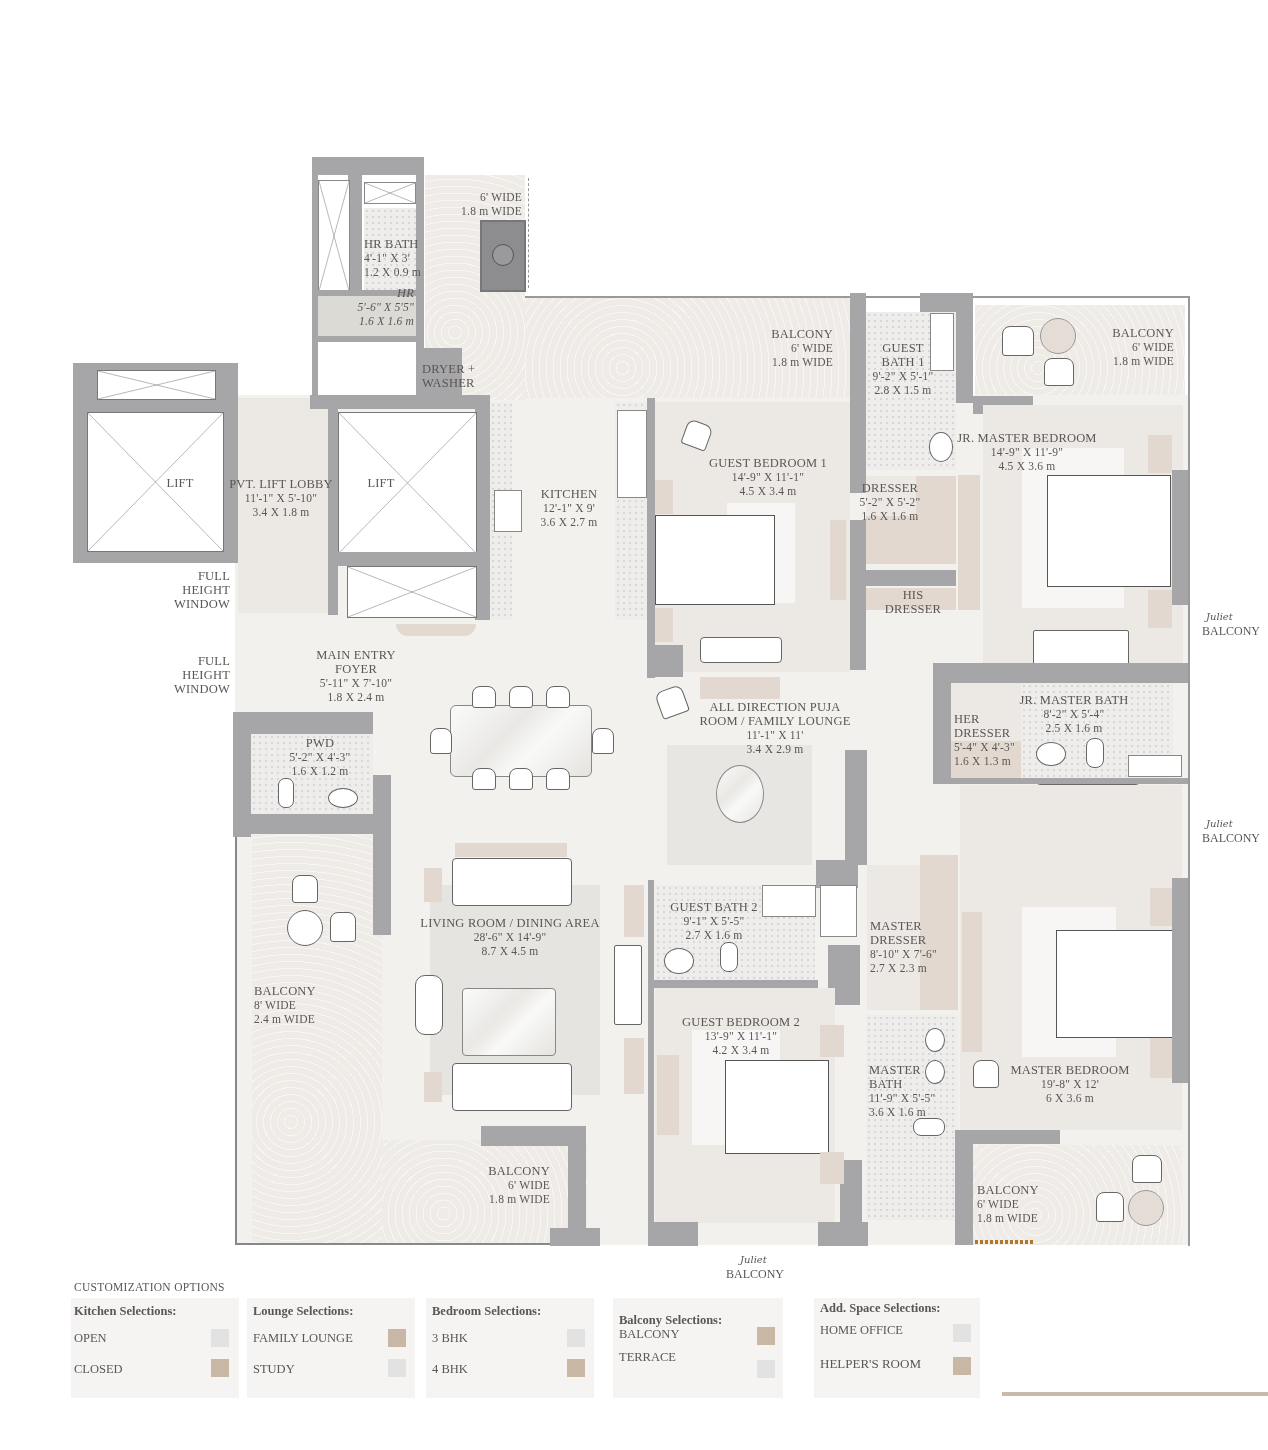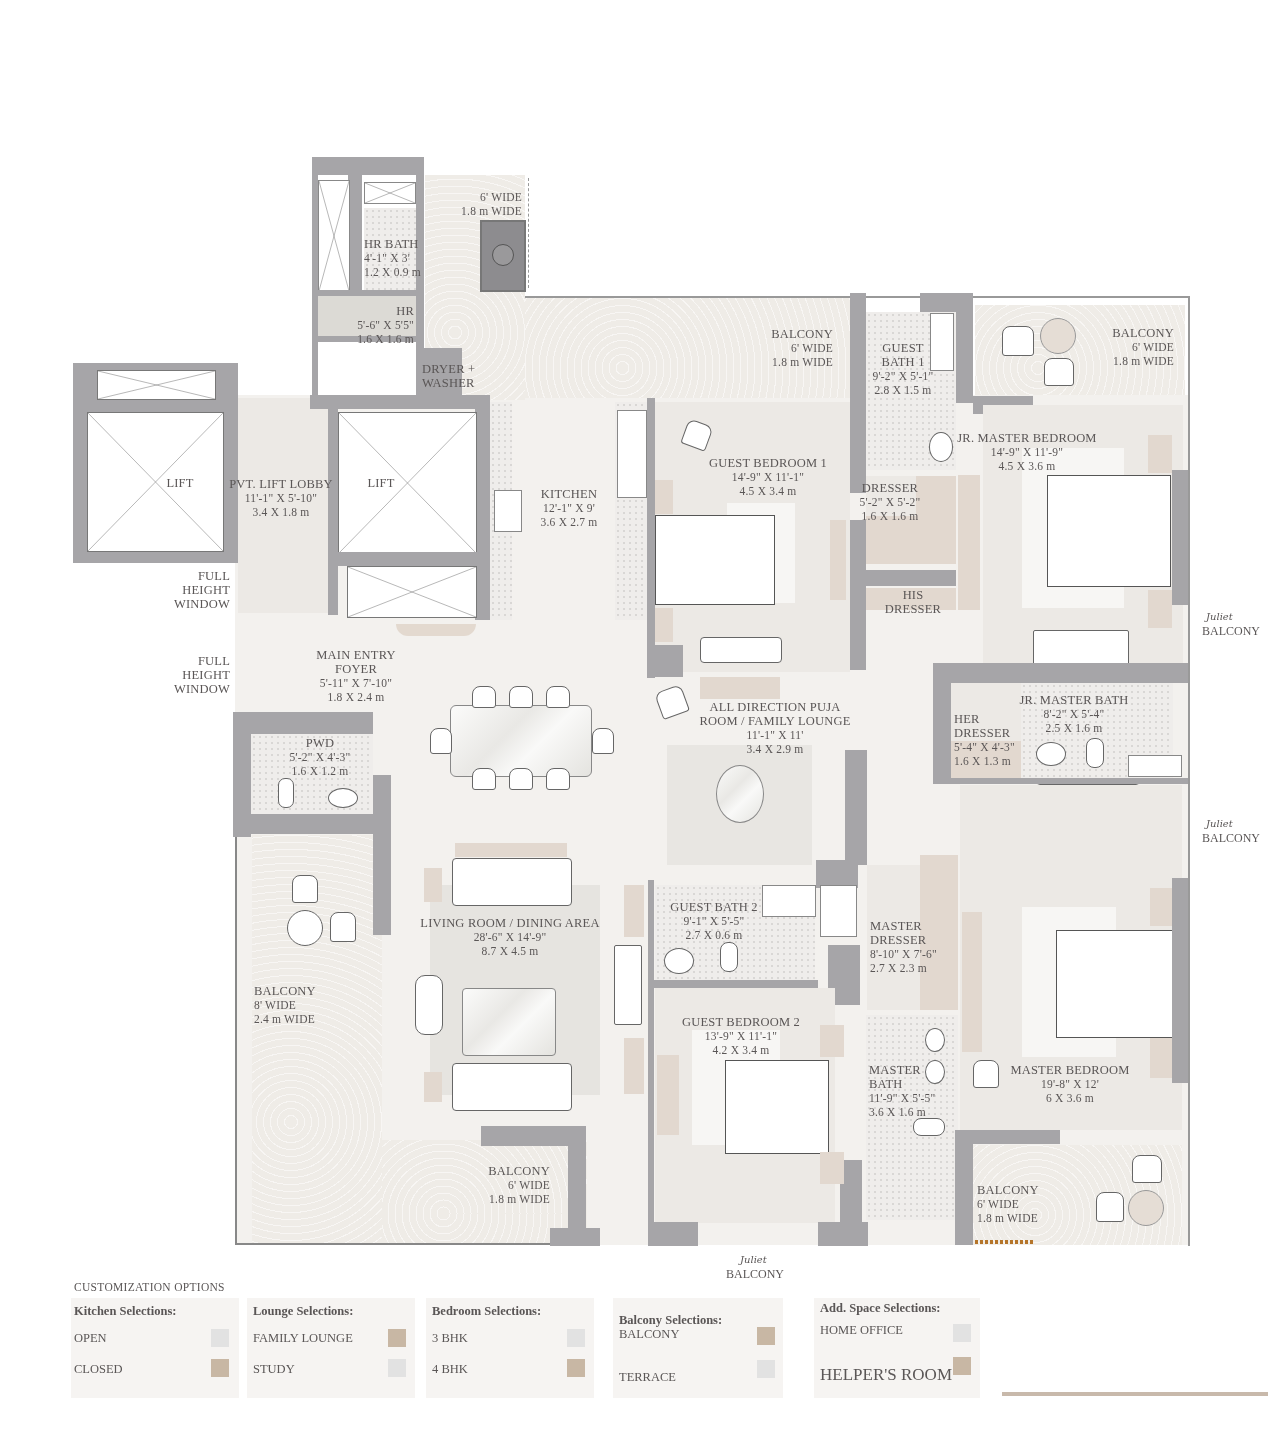--- a/index.html
+++ b/index.html
@@ -256,21 +256,21 @@
 
   <div class="label rlabel" style="left:440px;top:190px;width:82px;">
     <span class="d">6' WIDE</span>
     <span class="d">1.8 m WIDE</span>
   </div>
   <div class="label llabel" style="left:364px;top:237px;">
     <span class="t">HR BATH</span>
     <span class="d">4'-1" X 3'</span>
     <span class="d">1.2 X 0.9 m</span>
   </div>
-  <div class="label rlabel" style="left:350px;top:304px;width:64px;">
+  <div class="label rlabel" style="left:350px;top:286px;width:64px;font-style:italic;">
     <span class="t">HR</span>
     <span class="d">5'-6" X 5'5"</span>
     <span class="d">1.6 X 1.6 m</span>
   </div>
   <div class="label llabel" style="left:422px;top:362px;width:70px;white-space:normal;line-height:14px;">
     <span class="t">DRYER + WASHER</span>
   </div>
   <div class="label" style="left:160px;top:476px;width:40px;">
     <span class="t">LIFT</span>
   </div>
@@ -336,21 +336,21 @@
     <span class="d">2.5 X 1.6 m</span>
   </div>
   <div class="label" style="left:405px;top:916px;width:210px;">
     <span class="t">LIVING ROOM / DINING AREA</span>
     <span class="d">28'-6" X 14'-9"</span>
     <span class="d">8.7 X 4.5 m</span>
   </div>
   <div class="label" style="left:666px;top:900px;width:96px;">
     <span class="t">GUEST BATH 2</span>
     <span class="d">9'-1" X 5'-5"</span>
-    <span class="d">2.7 X 0.6 m</span>
+    <span class="d">2.7 X 1.6 m</span>
   </div>
   <div class="label" style="left:676px;top:1015px;width:130px;">
     <span class="t">GUEST BEDROOM 2</span>
     <span class="d">13'-9" X 11'-1"</span>
     <span class="d">4.2 X 3.4 m</span>
   </div>
   <div class="label llabel" style="left:870px;top:919px;width:70px;">
     <span class="t" style="white-space:normal;width:60px;">MASTER DRESSER</span>
     <span class="d">8'-10" X 7'-6"</span>
     <span class="d">2.7 X 2.3 m</span>
@@ -440,25 +440,25 @@
   <div class="opt" style="top:33px;">3 BHK</div>
   <div class="sw sw-off" style="left:141px;top:31px;"></div>
   <div class="opt" style="top:64px;">4 BHK</div>
   <div class="sw sw-on" style="left:141px;top:61px;"></div>
 </div>
 
 <div class="panel" style="left:613px;top:1298px;width:170px;height:100px;">
   <div class="panel-h" style="top:15px;">Balcony Selections:</div>
   <div class="opt" style="top:29px;">BALCONY</div>
   <div class="sw sw-on" style="left:144px;top:29px;"></div>
-  <div class="opt" style="top:72px;">TERRACE</div>
+  <div class="opt" style="top:52px;">TERRACE</div>
   <div class="sw sw-off" style="left:144px;top:62px;"></div>
 </div>
 
 <div class="panel" style="left:814px;top:1298px;width:166px;height:100px;">
   <div class="panel-h" style="top:3px;">Add. Space Selections:</div>
   <div class="opt" style="top:25px;">HOME OFFICE</div>
   <div class="sw sw-off" style="left:139px;top:26px;"></div>
-  <div class="opt" style="top:58px;font-size:17px;margin-top:9px;">HELPER'S ROOM</div>
+  <div class="opt" style="top:58px;font-size:13px;">HELPER'S ROOM</div>
   <div class="sw sw-on" style="left:139px;top:59px;"></div>
 </div>
 
 <div class="rule"></div>
 
 </body></html>

